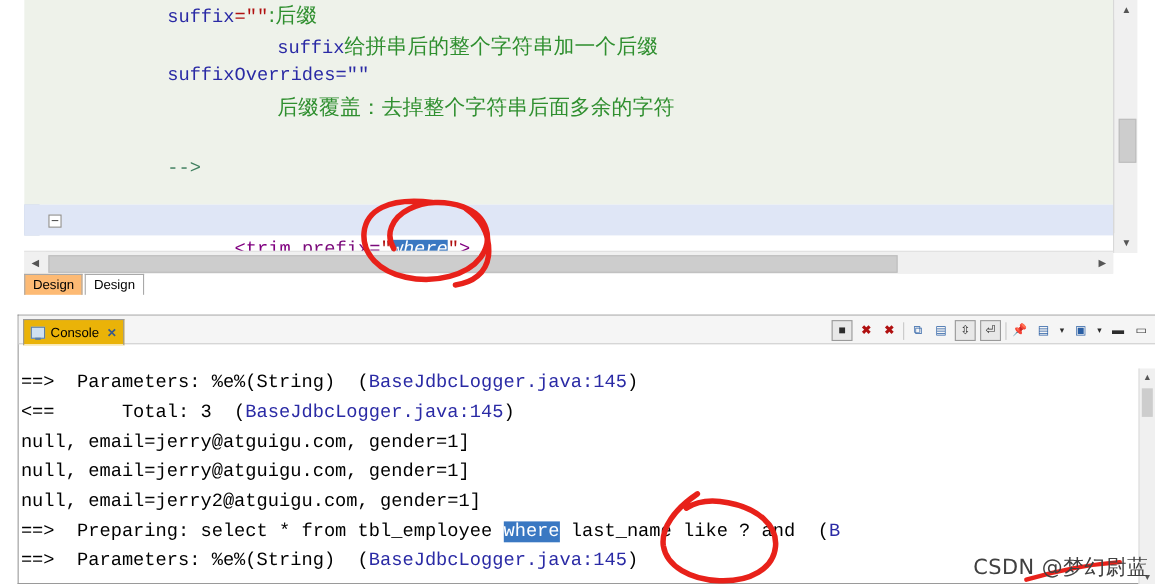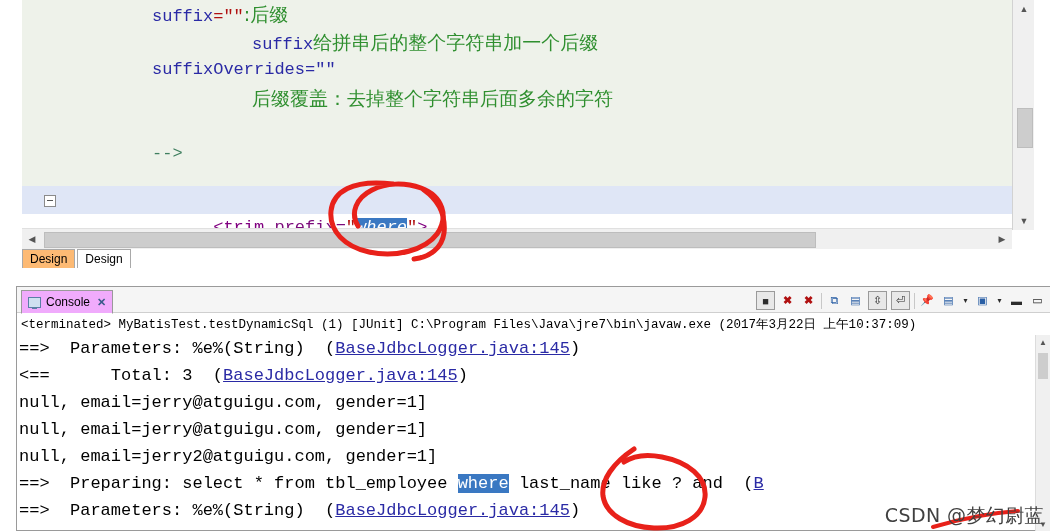--- a/index.html
+++ b/index.html
@@ -113,21 +113,21 @@
     position:absolute;left:16px;top:286px;width:1034px;height:245px;
     background:#ffffff;border:1px solid #9a9a9a;border-right:none;
     box-sizing:border-box;
   }
   .console-titlebar{
     position:absolute;left:0;top:0;width:100%;height:26px;
     background:#f5f5f5;border-bottom:1px solid #cfcfcf;box-sizing:border-box;
   }
   .console-tab{
     position:absolute;left:4px;top:3px;height:22px;display:flex;align-items:center;
-    background:#f0abfc;border:1px solid #9a9a9a;border-bottom:1px solid #ffffff;
+    background:#eab308;border:1px solid #9a9a9a;border-bottom:1px solid #ffffff;
     padding:0 6px;font-size:12px;color:#000;
   }
   .console-tab .mon{
     display:inline-block;width:11px;height:9px;border:1px solid #5b7fa6;background:#cfe0f0;
     margin-right:5px;position:relative;
   }
   .console-tab .mon:after{
     content:"";position:absolute;left:3px;top:9px;width:5px;height:2px;background:#5b7fa6;
   }
   .console-tab .x{
@@ -150,21 +150,21 @@
     position:absolute;left:0;top:26px;width:100%;height:22px;
     font-family:"Liberation Mono",monospace;font-size:12.5px;color:#000;
     padding:3px 0 0 4px;box-sizing:border-box;white-space:pre;
   }
   .console-body{
     position:absolute;left:0;top:48px;width:1020px;height:196px;
     font-family:"Liberation Mono",monospace;
     font-size:17px;line-height:27px;color:#000;white-space:pre;overflow:hidden;
     padding-left:2px;box-sizing:border-box;
   }
-  .link{color:#2a2aa5;text-decoration:underline;}
+  .link{color:#2a2aa5;}
   .con-scroll{
     position:absolute;right:0;top:48px;width:14px;height:196px;background:#f0f0f0;
     border-left:1px solid #dcdcdc;
   }
   .con-scroll .up,.con-scroll .down{
     position:absolute;left:0;width:14px;height:14px;display:flex;align-items:center;
     justify-content:center;font-size:8px;color:#555;
   }
   .con-scroll .up{top:0;}
   .con-scroll .down{bottom:0;}
@@ -239,21 +239,20 @@
       <div class="ti sep"></div>
       <div class="ti blue">📌</div>
       <div class="ti blue">▤</div>
       <div class="ti caret">▾</div>
       <div class="ti blue">▣</div>
       <div class="ti caret">▾</div>
       <div class="ti">▬</div>
       <div class="ti">▭</div>
     </div>
 
-    <div class="console-sub">&lt;terminated&gt; MyBatisTest.testDynamicSql (1) [JUnit] C:\Program Files\Java\jre7\bin\javaw.exe (2017年3月22日 上午10:37:09)</div>
 
     <div class="console-body" id="console-out"><div><span>==&gt;  Parameters: %e%(String)  (</span><span class="link">BaseJdbcLogger.java:145</span><span>)</span></div><div><span>&lt;==      Total: 3  (</span><span class="link">BaseJdbcLogger.java:145</span><span>)</span></div><div><span>null, email=jerry@atguigu.com, gender=1]</span></div><div><span>null, email=jerry@atguigu.com, gender=1]</span></div><div><span>null, email=jerry2@atguigu.com, gender=1]</span></div><div><span>==&gt;  Preparing: select * from tbl_employee </span><span class="sel-where2">where</span><span> last_name like ? and</span><span>  (</span><span class="link">B</span></div><div><span>==&gt;  Parameters: %e%(String)  (</span><span class="link">BaseJdbcLogger.java:145</span><span>)</span></div></div>
 
     <div class="con-scroll">
       <div class="up">▲</div>
       <div class="con-thumb"></div>
       <div class="down">▼</div>
     </div>
 
   </div>

